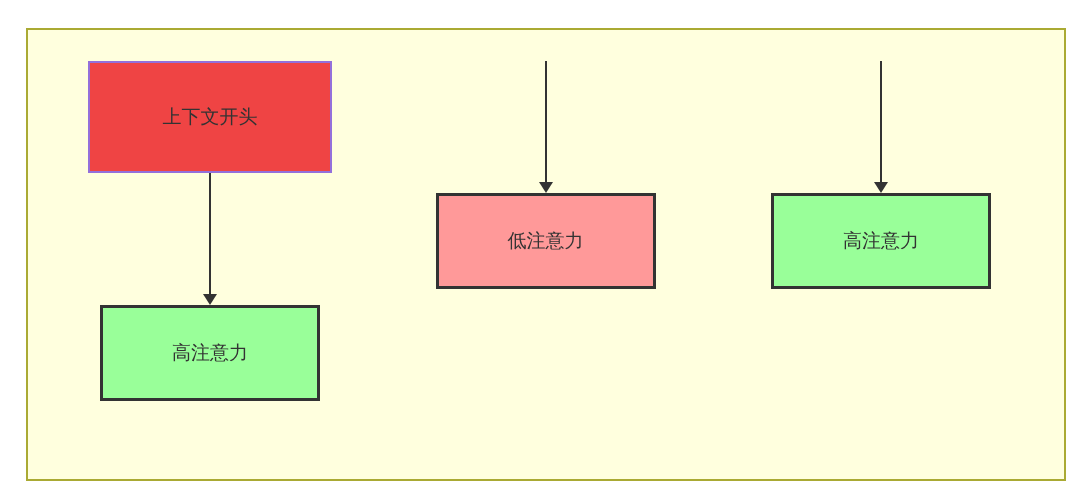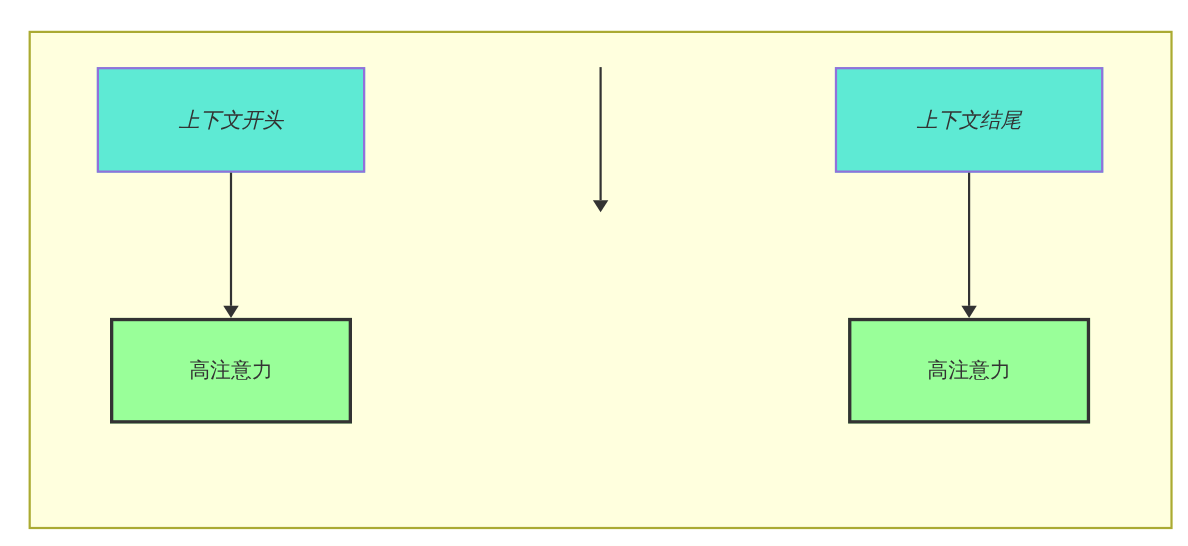--- a/index.html
+++ b/index.html
@@ -43,24 +43,23 @@
   }
   .node {
     display: flex;
     align-items: center;
     justify-content: center;
     text-align: center;
     font-size: 19px;
     color: #333333;
   }
   .node.source {
-    width: 244px; height: 96px;
-    background: #5eead4;
+    width: 244px; height: 112px;
+    background: #ef4444;
     border: 2px solid #9370db;
-    font-style: italic;
   }
   .arrow {
     height: 132px;
     display: flex;
     flex-direction: column;
     align-items: center;
   }
   .arrow .shaft {
     width: 2px;
     height: 121px;
@@ -93,24 +92,24 @@
           <div class="head"></div>
         </div>
         <div class="node result high">高注意力</div>
       </div>
 
       <div class="col">
         <div class="arrow">
           <div class="shaft"></div>
           <div class="head"></div>
         </div>
+        <div class="node result low">低注意力</div>
       </div>
 
       <div class="col">
-        <div class="node source">上下文结尾</div>
         <div class="arrow">
           <div class="shaft"></div>
           <div class="head"></div>
         </div>
         <div class="node result high">高注意力</div>
       </div>
 
     </div>
   </div>
 </div>

